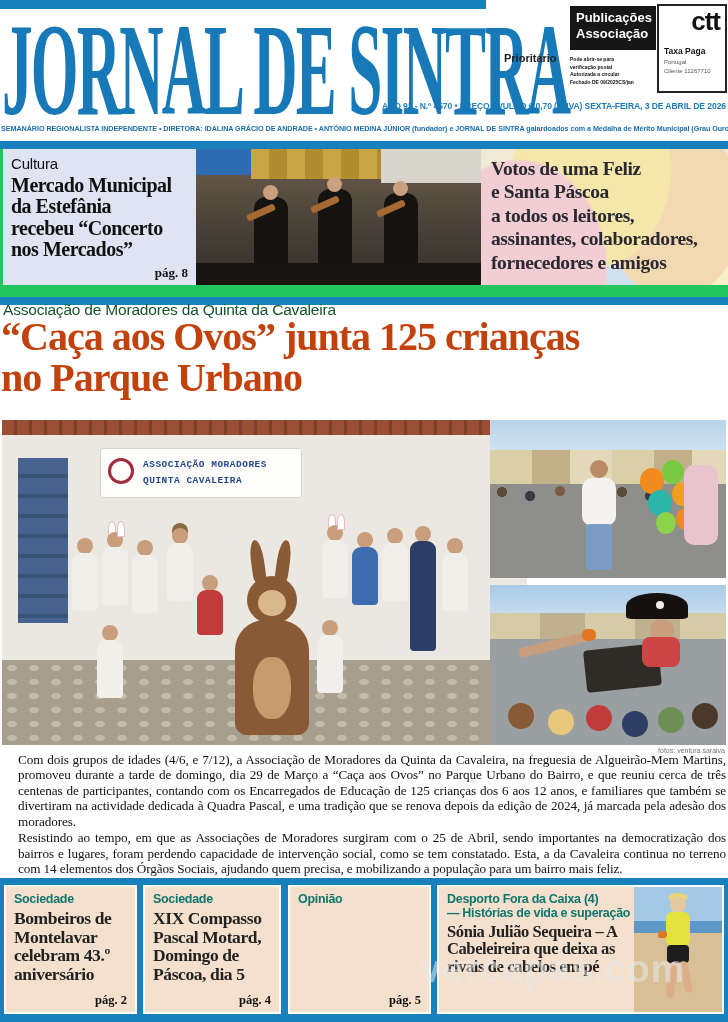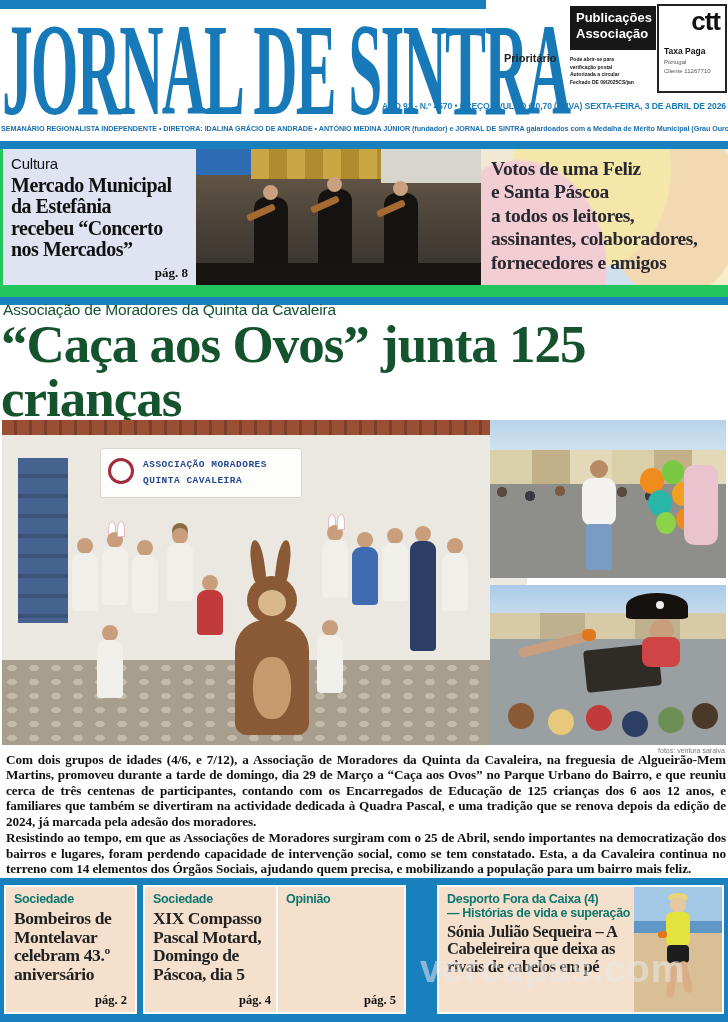--- a/index.html
+++ b/index.html
@@ -56,21 +56,21 @@
       radial-gradient(60px 80px at 92% 85%, #f6efc9 0 97%, transparent 100%),
       radial-gradient(55px 70px at 30% 50%, #d8e6cf 0 97%, transparent 100%),
       radial-gradient(55px 75px at 60% 88%, #cfe0ee 0 97%, transparent 100%),
       #f2e9d4;}
   .easter .msg{position:absolute;left:10px;top:8px;font-weight:bold;font-size:19.5px;line-height:1.2;
                color:#2a2830;letter-spacing:-0.4px;}
 
   
   .kicker{left:3px;top:301px;font-size:15.5px;letter-spacing:-0.2px;color:#14532d;
           font-family:"Liberation Sans",sans-serif;}
-  .headline{left:1px;top:317px;font-weight:bold;font-size:53px;line-height:1.02;color:#14532d;
+  .headline{left:1px;top:317px;font-weight:bold;font-size:40px;line-height:1.02;color:#c2410c;
             letter-spacing:-1px;width:720px;}
 
   
   .mainphoto{left:2px;top:420px;width:525px;height:325px;overflow:hidden;background:#ebe8e1;}
   .mp-roof{position:absolute;left:0;top:0;width:100%;height:15px;
            background:repeating-linear-gradient(90deg,#9a4f35 0 12px,#7e3f2a 12px 15px);}
   .mp-ground{position:absolute;left:0;bottom:0;width:100%;height:85px;background:#a89e8e;
      background-image:radial-gradient(8px 5px at 10px 8px,#c3bbaa 60%,transparent 62%);
      background-size:22px 14px;}
   .mp-door{position:absolute;left:16px;top:38px;width:50px;height:165px;
@@ -130,32 +130,32 @@
   .rp2 .band{position:absolute;right:46px;top:52px;width:38px;height:30px;background:#cf4444;border-radius:8px;}
   .kid{position:absolute;width:26px;height:26px;border-radius:50%;}
   .rp2 .arm{position:absolute;left:28px;top:55px;width:70px;height:10px;background:#c99e7c;
        transform:rotate(-14deg);border-radius:5px;}
   .rp2 .glove{position:absolute;left:92px;top:44px;width:14px;height:12px;background:#e07820;border-radius:40%;}
   .credit{right:3px;top:747px;font-size:7px;color:#777;font-family:"Liberation Sans",sans-serif;}
 
   
   .bodytext{left:2px;top:752px;width:724px;font-size:13.2px;line-height:1.17;text-align:justify;
             letter-spacing:-0.1px;}
-  .bodytext p{margin:0 0 1px 4px;font-weight:bold;}
+  .bodytext p{margin:0 0 1px 16px;}
   .page9{right:4px;top:886px;font-weight:bold;font-size:13px;}
 
   
   .strip2{left:0;top:878px;width:728px;height:144px;background:#1880bd;}
   .tbox{position:absolute;top:7px;height:129px;background:#f4e0cd;border:2px solid #fbfbfb;
         box-sizing:border-box;padding:5px 8px;}
   .tbox .kick{font-size:12.5px;font-family:"Liberation Sans",sans-serif;letter-spacing:-0.3px;font-weight:600;color:#0f766e;}
   .tbox .hl{font-weight:bold;font-size:17.5px;line-height:1.06;letter-spacing:-0.4px;color:#222;margin-top:3px;}
   .tbox .pg{position:absolute;right:8px;bottom:4px;font-weight:bold;font-size:12.5px;}
   .tb1{left:4px;width:133px;} .tb2{left:143px;width:138px;}
-  .tb3{left:276px;width:130px;} .tb4{left:437px;width:287px;padding-right:68px;}
+  .tb3{left:288px;width:143px;} .tb4{left:437px;width:287px;padding-right:68px;}
   .tb4 .hl{font-size:16.5px;}
   .runner{position:absolute;right:0;top:0;width:88px;height:125px;overflow:hidden;
           background:linear-gradient(180deg,#a3c9e6 0 34px,#5f97c6 34px 46px,#d9bf96 46px 100%);}
   .run-h{position:absolute;left:36px;top:10px;width:16px;height:16px;border-radius:50%;background:#e3c8a0;}
   .run-hair{position:absolute;left:34px;top:6px;width:20px;height:9px;border-radius:50%;background:#e8d47a;}
   .run-top{position:absolute;left:32px;top:25px;width:24px;height:34px;background:#e4e23c;border-radius:6px;}
   .run-sh{position:absolute;left:33px;top:58px;width:22px;height:18px;background:#1d1d1d;border-radius:4px;}
   .run-l1{position:absolute;left:34px;top:75px;width:8px;height:36px;background:#dcae88;border-radius:4px;transform:rotate(8deg);}
   .run-l2{position:absolute;left:48px;top:74px;width:8px;height:32px;background:#dcae88;border-radius:4px;transform:rotate(-12deg);}
   .run-band{position:absolute;left:24px;top:44px;width:9px;height:7px;background:#e07820;border-radius:40%;}

